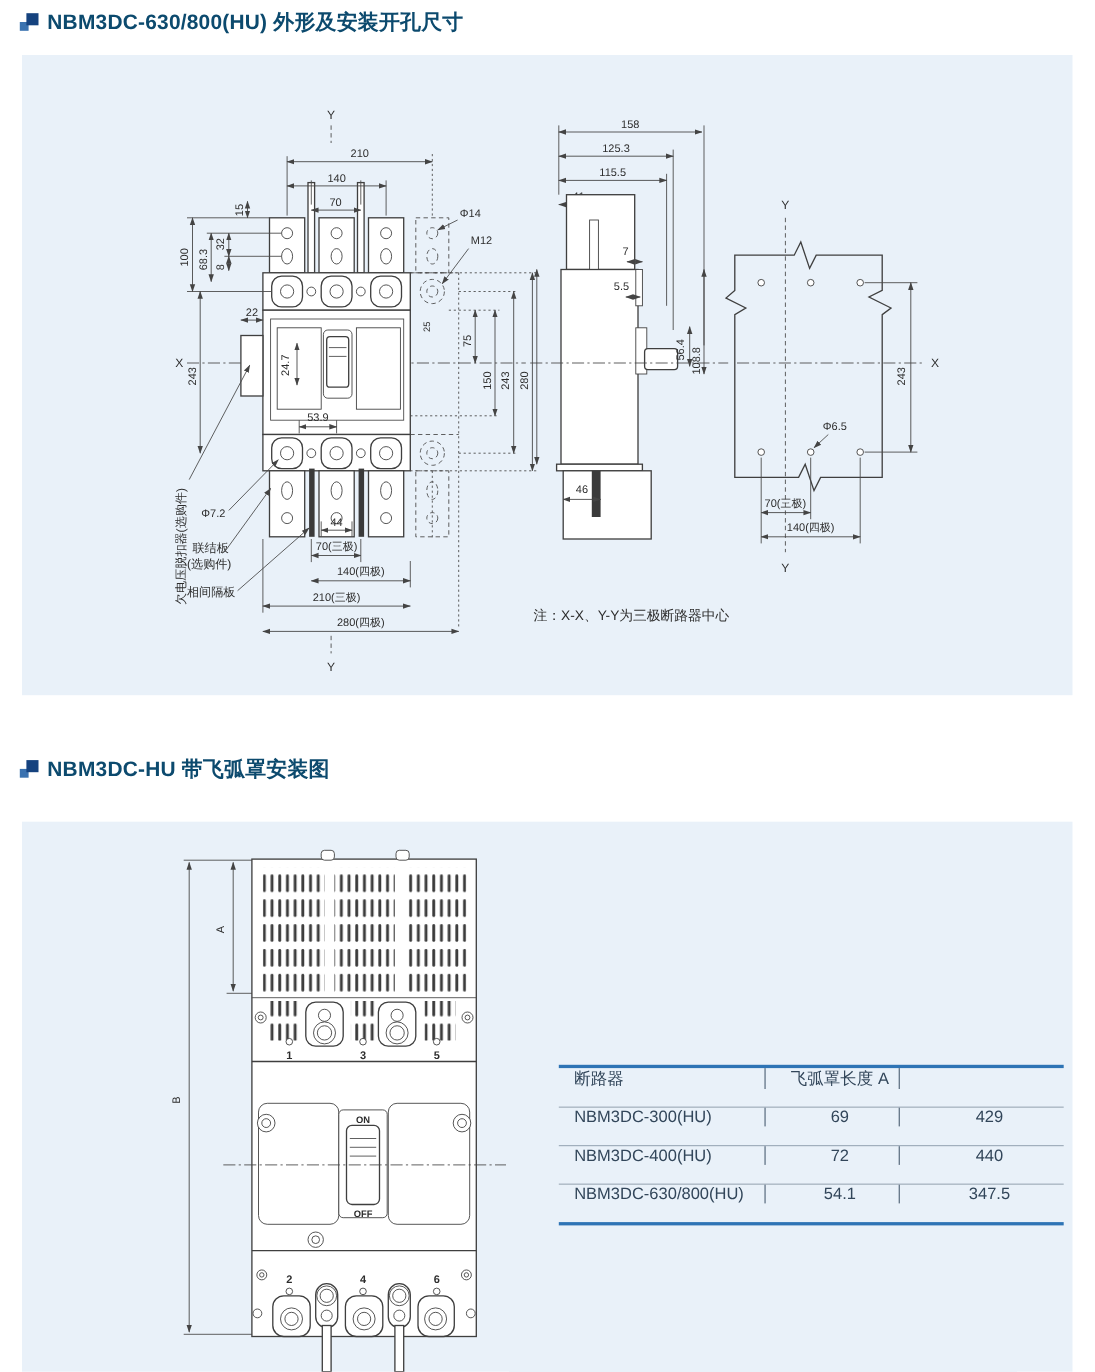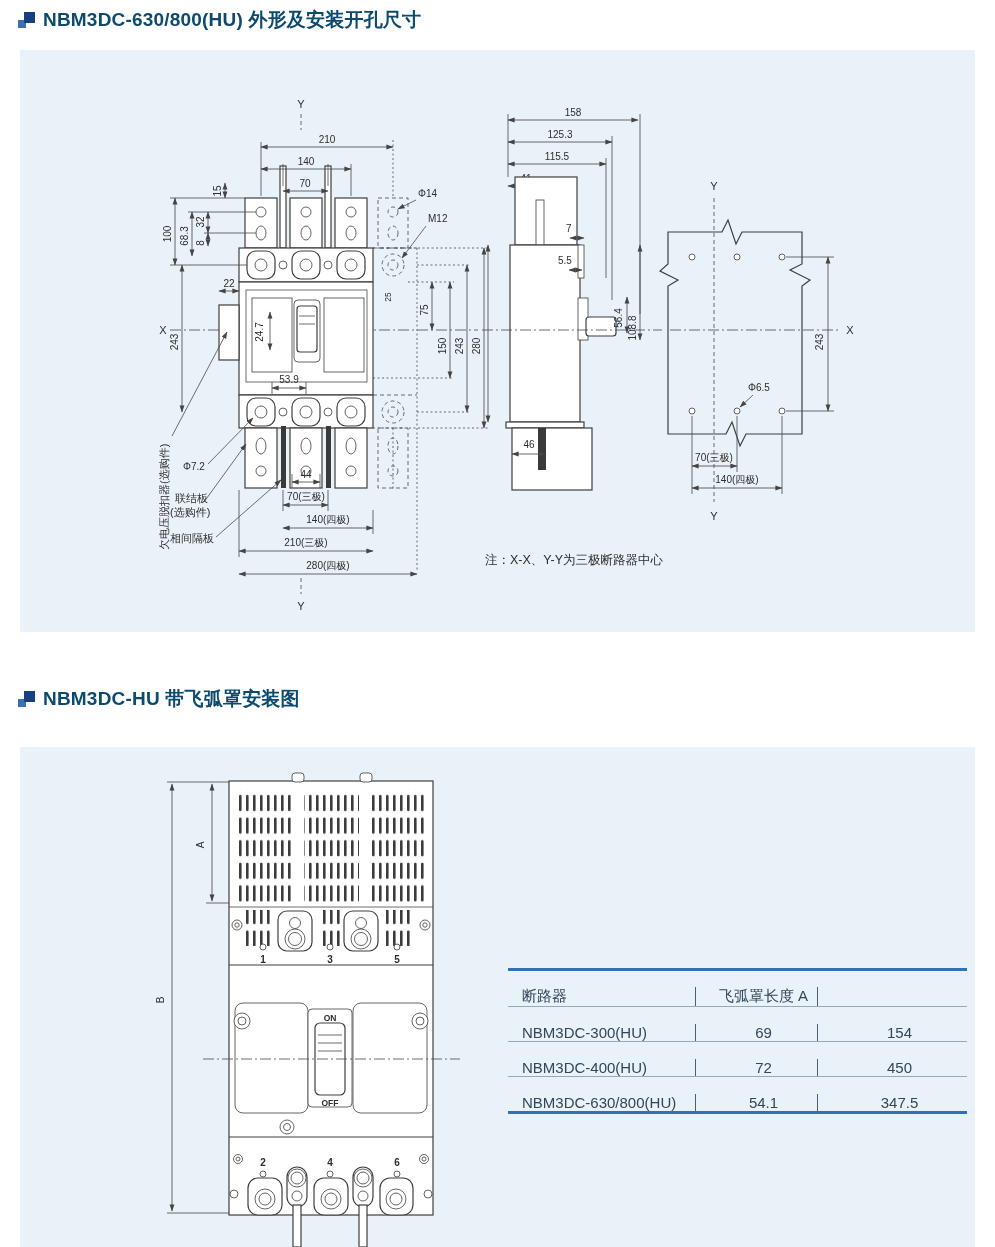--- a/index.html
+++ b/index.html
@@ -27,21 +27,21 @@
   .t{font-family:"Liberation Sans",sans-serif;font-size:10px;fill:#2d2d2d;}
   .tm{text-anchor:middle;}
   .tz{font-size:11px;}
   .tn{font-size:12.5px;}
   .tsm{font-size:8.5px;}
   .tb{font-weight:bold;}
   
   .spec-table{position:absolute;left:488px;top:221px;width:459px;
               border-top:3px solid #2e74b5;border-bottom:3px solid #2e74b5;
               font-size:15px;color:#32465a;background:transparent;}
-  .spec-table .tr{display:flex;align-items:flex-end;height:34px;}
+  .spec-table .tr{display:flex;align-items:flex-start;height:34px;}
   .spec-table .tr.th{height:35px;}
   .spec-table .tr + .tr{border-top:1px solid #9aa8b6;}
   .spec-table .td{display:flex;align-items:center;box-sizing:border-box;padding-left:14px;}
   .spec-table .c1{width:187px;padding-left:14px;}
   .spec-table .c2{width:123px;justify-content:center;border-left:1px solid #4b5e72;border-right:1px solid #4b5e72;}
   .spec-table .c3{flex:1;justify-content:center;}
 </style>
 </head>
 <body>
 
@@ -415,26 +415,26 @@
 </svg>
 
   <div class="spec-table">
     <div class="tr th">
       <div class="td c1" style="font-weight:normal;">断路器</div>
       <div class="td c2">飞弧罩长度 A</div>
     </div>
     <div class="tr">
       <div class="td c1">NBM3DC-300(HU)</div>
       <div class="td c2">69</div>
-      <div class="td c3">154</div>
+      <div class="td c3">429</div>
     </div>
     <div class="tr">
       <div class="td c1">NBM3DC-400(HU)</div>
       <div class="td c2">72</div>
-      <div class="td c3">450</div>
+      <div class="td c3">440</div>
     </div>
     <div class="tr">
       <div class="td c1">NBM3DC-630/800(HU)</div>
       <div class="td c2">54.1</div>
       <div class="td c3">347.5</div>
     </div>
   </div>
 </div>
 
 </body></html>

